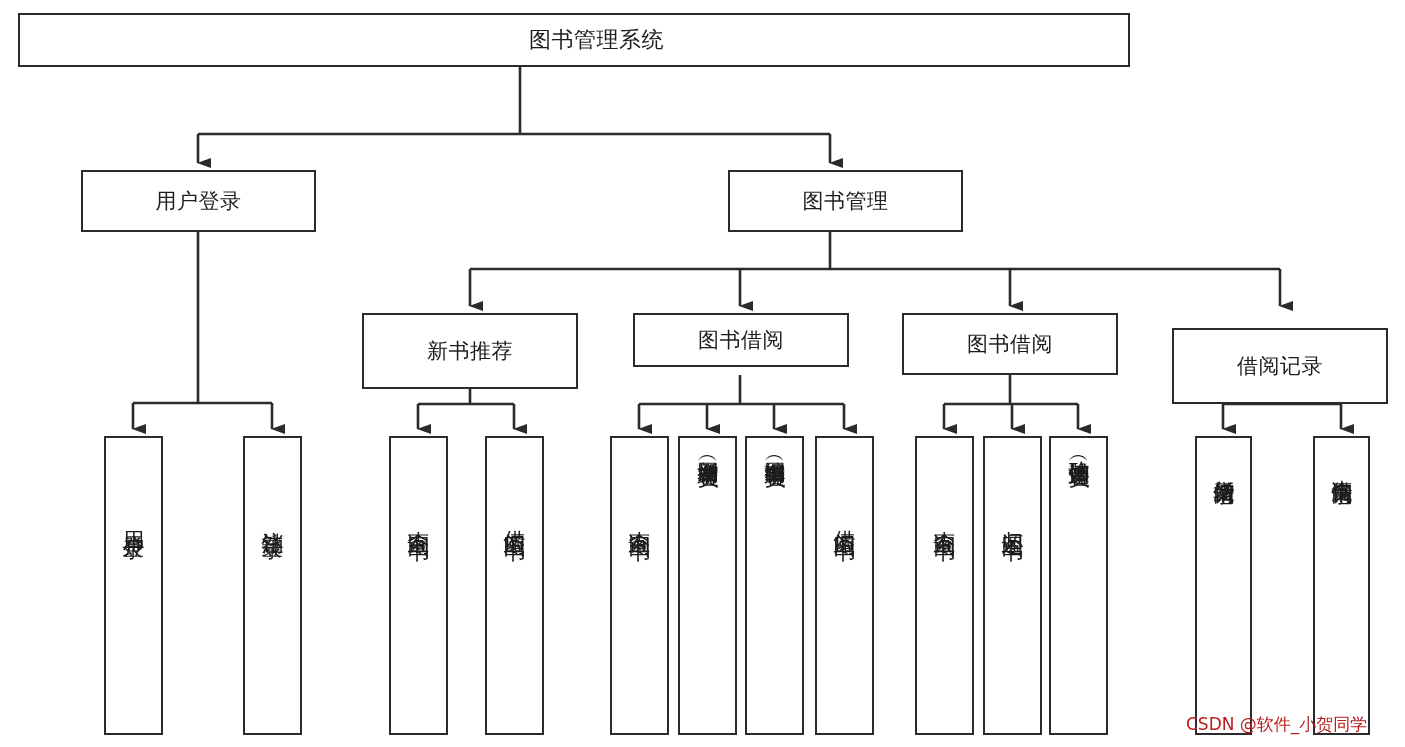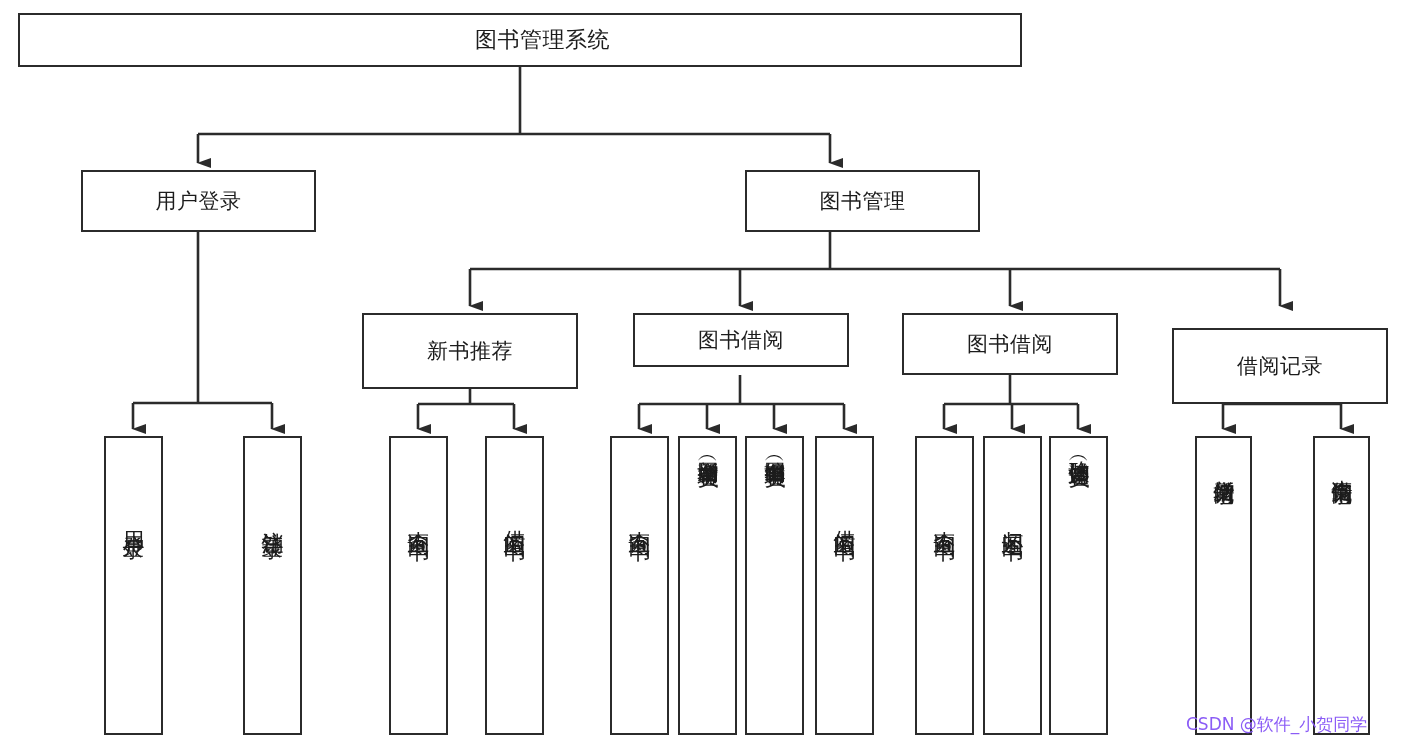--- a/index.html
+++ b/index.html
@@ -66,21 +66,21 @@
   }
   .node.vert.tall-text .label {
     font-size: 21px;
     letter-spacing: 1px;
   }
   .watermark {
     position: absolute;
     left: 1186px;
     top: 713px;
     font-size: 17px;
-    color: #8b5cf6;
+    color: #b91c1c;
     white-space: nowrap;
     font-family: "DejaVu Sans", "Liberation Sans", sans-serif;
   }
 </style>
 </head>
 <body>
 
 <div id="canvas">
 
   <svg id="wires" viewBox="0 0 1405 747" width="1405" height="747" xmlns="http://www.w3.org/2000/svg">
@@ -126,28 +126,28 @@
       <path d="M 1012 404 L 1012 429" marker-end="url(#arrow)"></path>
       <path d="M 1078 404 L 1078 429" marker-end="url(#arrow)"></path>
 
       <path d="M 1280 375 L 1280 404"></path>
       <path d="M 1223 404 L 1341 404"></path>
       <path d="M 1223 404 L 1223 429" marker-end="url(#arrow)"></path>
       <path d="M 1341 404 L 1341 429" marker-end="url(#arrow)"></path>
     </g>
   </svg>
 
-  <div class="node horiz root" style="left:18px; top:13px; width:1004px; height:54px;padding-left:45px;">
+  <div class="node horiz root" style="left:18px; top:13px; width:1112px; height:54px;padding-left:45px;">
     <span class="label">图书管理系统</span>
   </div>
 
   <div class="node horiz" style="left:81px; top:170px; width:235px; height:62px;">
     <span class="label">用户登录</span>
   </div>
-  <div class="node horiz" style="left:745px; top:170px; width:235px; height:62px;">
+  <div class="node horiz" style="left:728px; top:170px; width:235px; height:62px;">
     <span class="label">图书管理</span>
   </div>
 
   <div class="node horiz" style="left:362px; top:313px; width:216px; height:76px;">
     <span class="label">新书推荐</span>
   </div>
   <div class="node horiz" style="left:633px; top:313px; width:216px; height:54px;justify-content:center;">
     <span class="label">图书借阅</span>
   </div>
   <div class="node horiz" style="left:902px; top:313px; width:216px; height:62px;">

